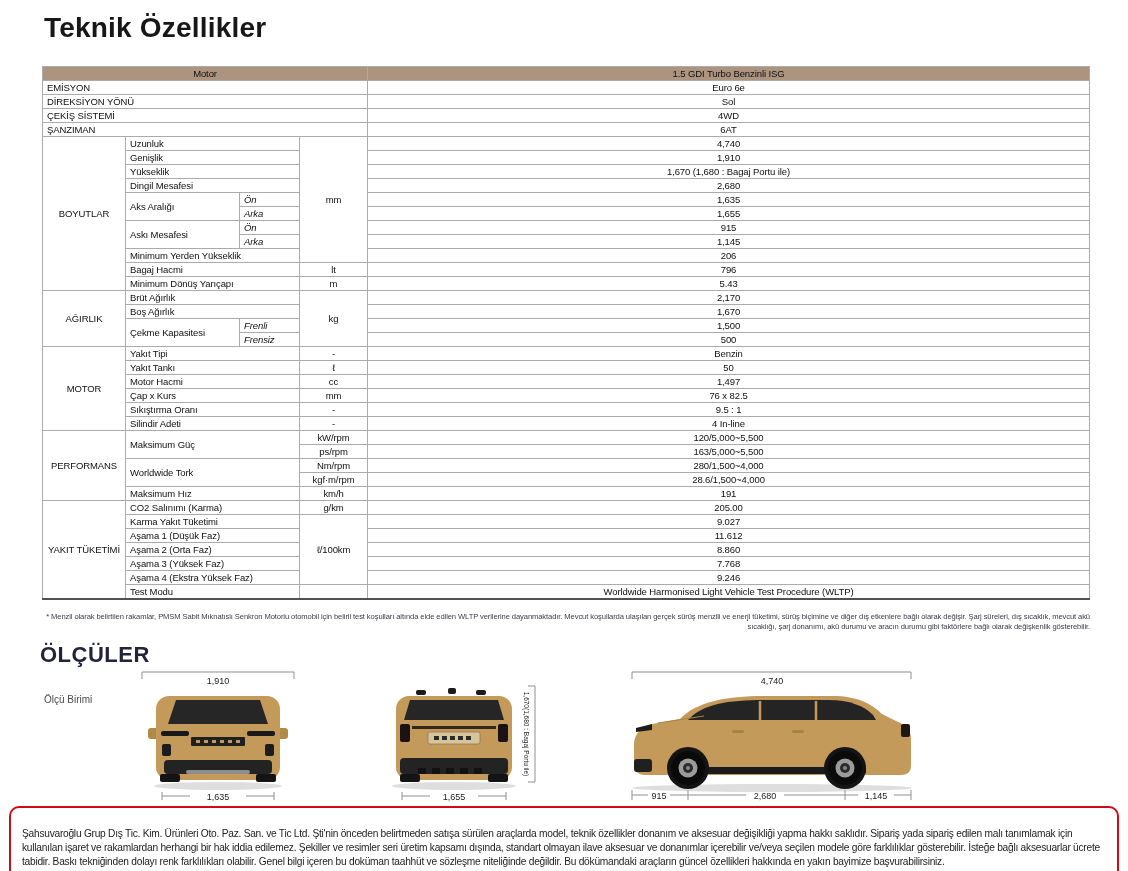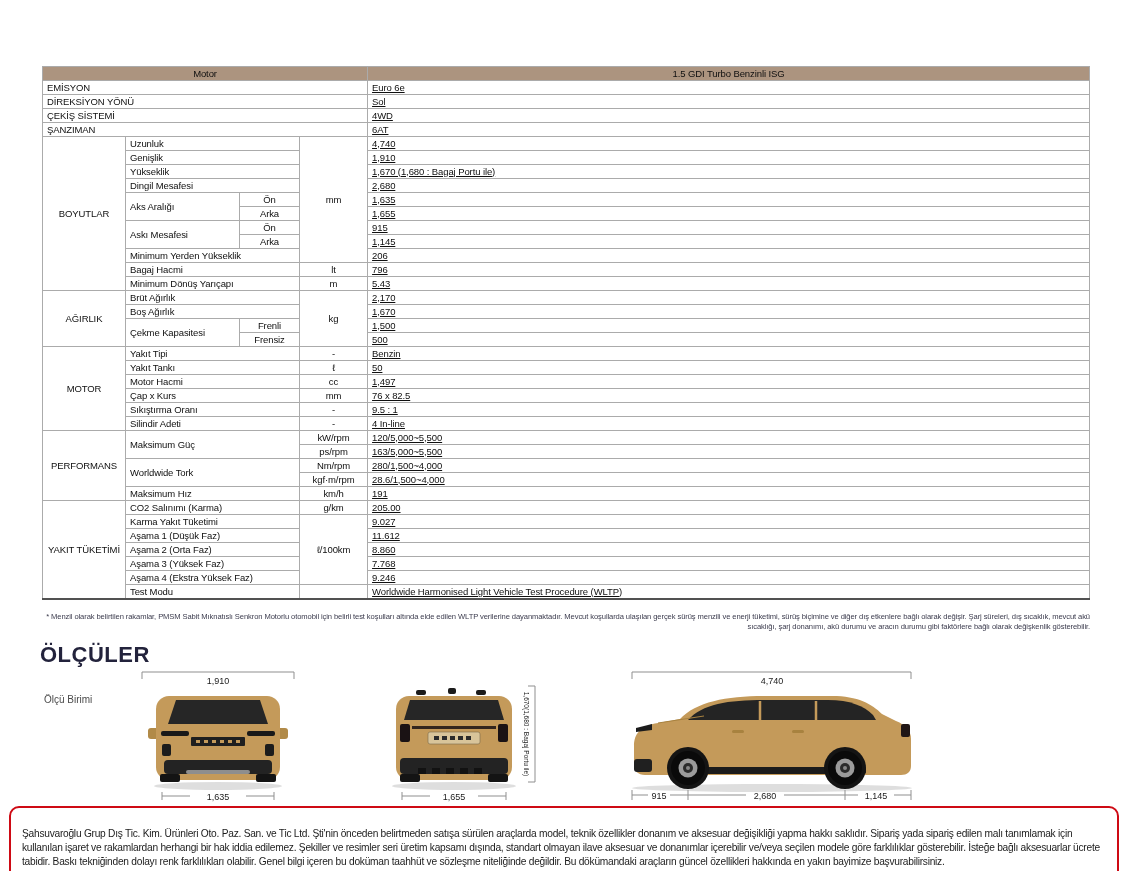--- a/index.html
+++ b/index.html
@@ -9,43 +9,44 @@
   .page-title{position:absolute;left:44px;top:12px;font-size:28px;font-weight:700;color:#171717;letter-spacing:.2px;}
 
   table.spec{position:absolute;left:42px;top:66px;width:1048px;border-collapse:collapse;table-layout:fixed;
     border:1px solid #8f8f8f;border-bottom:2px solid #515151;}
   table.spec td{border:1px solid #ababab;font-size:9.5px;color:#0f0f0f;height:13px;line-height:12px;
     padding:0 4px;white-space:nowrap;overflow:hidden;letter-spacing:-.1px;}
   td.head{background:#ac947f;color:#fff;font-size:13.5px;height:22px;text-align:center;
     border-color:#9a8672;letter-spacing:.3px;}
   td.sec{text-align:center;}
   td.lbl{text-align:left;}
-  td.sub{text-align:center;}
+  td.sub{text-align:left;font-style:italic;}
   td.unit{text-align:center;}
-  td.val{text-align:left;text-decoration:underline;}
+  td.val{text-align:center;}
 
   .footnote{position:absolute;left:42px;top:612px;width:1048px;font-size:7.6px;line-height:9.6px;
     color:#3b3b4d;letter-spacing:-.1px;text-align:right;}
 
   .olculer-heading{position:absolute;left:40px;top:642px;font-size:22px;font-weight:600;color:#23233c;letter-spacing:.5px;}
   .unit-label{position:absolute;left:44px;top:694px;font-size:10px;color:#4a4a4a;}
 
   svg.fig{position:absolute;}
   svg.fig .dim-line{stroke:#8f8f8f;stroke-width:1;fill:none;}
   svg.fig text{font-family:"Liberation Sans","DejaVu Sans",sans-serif;fill:#1a1a1a;font-size:9px;}
 
   .disclaimer-box{position:absolute;left:9px;top:806px;width:1110px;box-sizing:border-box;
     border:2px solid #ce0a14;border-radius:10px;padding:19px 11px;background:#fff;}
   .disclaimer-text{font-size:10.2px;line-height:14.2px;color:#1c1c1c;letter-spacing:-.25px;text-align:left;}
 </style>
 </head>
 <body>
 
 <div class="page">
 
+  <div class="page-title">Teknik Özellikler</div>
 
   <table class="spec">
     <colgroup>
       <col style="width:83px">
         <col style="width:114px">
         <col style="width:60px">
         <col style="width:68px">
         <col>
     </colgroup>
     <tbody>

